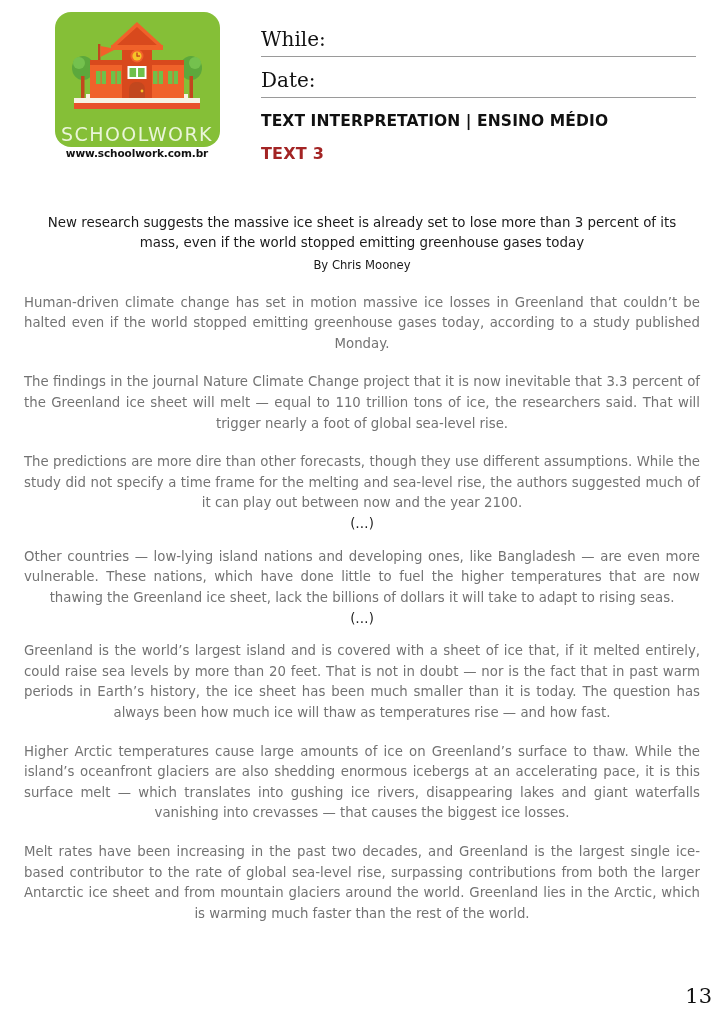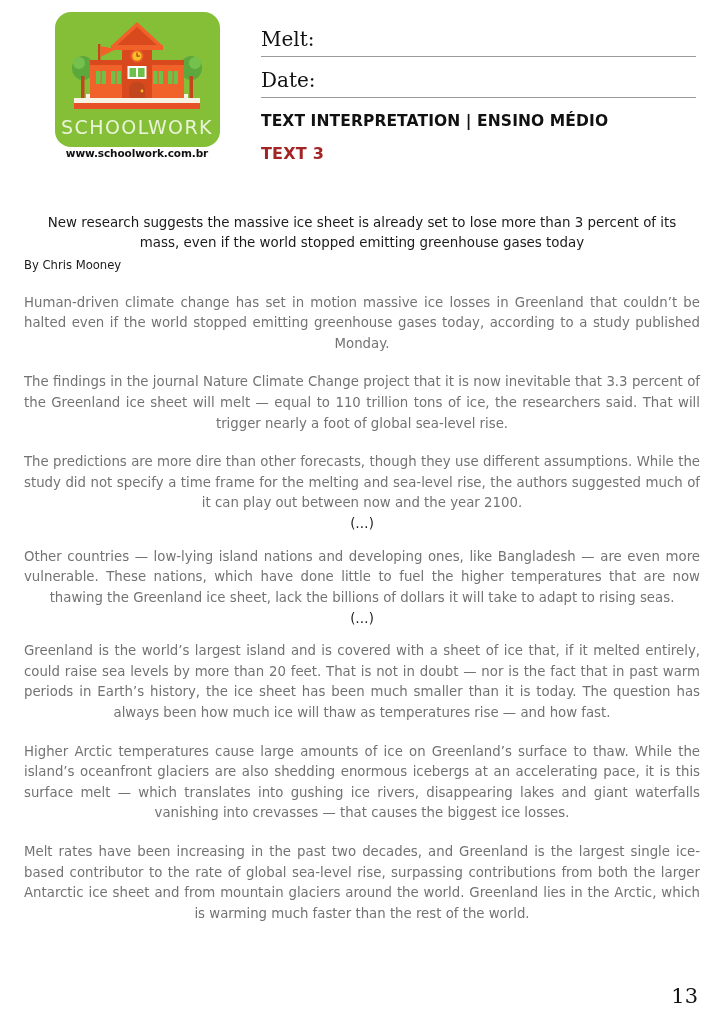--- a/index.html
+++ b/index.html
@@ -59,21 +59,21 @@
     margin-top: 4px;
   }
 
   .logo-wordmark {
     font-family: "DejaVu Sans", sans-serif;
     font-size: 19px;
     letter-spacing: 1.4px;
     color: #EAF5D8;
     font-weight: 400;
     line-height: 1;
-    margin-top: 6px;
+    margin-top: 13px;
   }
 
   .brand-url {
     font-size: 10.5px;
     font-weight: bold;
     color: #111;
     letter-spacing: -0.1px;
     font-family: "DejaVu Sans", sans-serif;
   }
 
@@ -136,21 +136,21 @@
     font-family: "DejaVu Sans", sans-serif;
     font-size: 13.4px;
     line-height: 1.5;
     color: #1a1a1a;
     margin-top: 18px;
     padding: 0 8px;
   }
 
   .byline,
   .byline-date {
-    text-align: left;
+    text-align: center;
     font-family: "DejaVu Sans", sans-serif;
     font-size: 11.6px;
     line-height: 1.5;
     color: #1a1a1a;
   }
 
   .byline { margin-top: 4px; }
 
   .body-block {
     margin-top: 19px;
@@ -173,21 +173,21 @@
     font-size: 13.3px;
     line-height: 1.55;
     color: #1a1a1a;
   }
 
   .gap-small { margin-top: 12px; }
   .gap-normal { margin-top: 18px; }
 
   .page-number {
     position: absolute;
-    right: 26px;
+    right: 12px;
     bottom: 16px;
     font-family: "DejaVu Serif", serif;
     font-size: 21px;
     color: #111;
   }
 </style>
 </head>
 <body>
 
 <div class="page">
@@ -249,21 +249,21 @@
           <rect x="24" y="78" width="4" height="5" fill="#F7F2E4"></rect>
           <rect x="122" y="78" width="4" height="5" fill="#F7F2E4"></rect>
         </svg>
         <div class="logo-wordmark">SCHOOLWORK</div>
       </div>
       <div class="brand-url">www.schoolwork.com.br</div>
     </div>
 
     <div class="fields">
       <div class="field-row">
-        <span class="field-label">Melt:</span>
+        <span class="field-label">While:</span>
       </div>
       <div class="field-row">
         <span class="field-label">Date:</span>
       </div>
       <div class="section-title">TEXT INTERPRETATION | ENSINO MÉDIO</div>
       <div class="text-label">TEXT 3</div>
     </div>
 
   </div>
 

